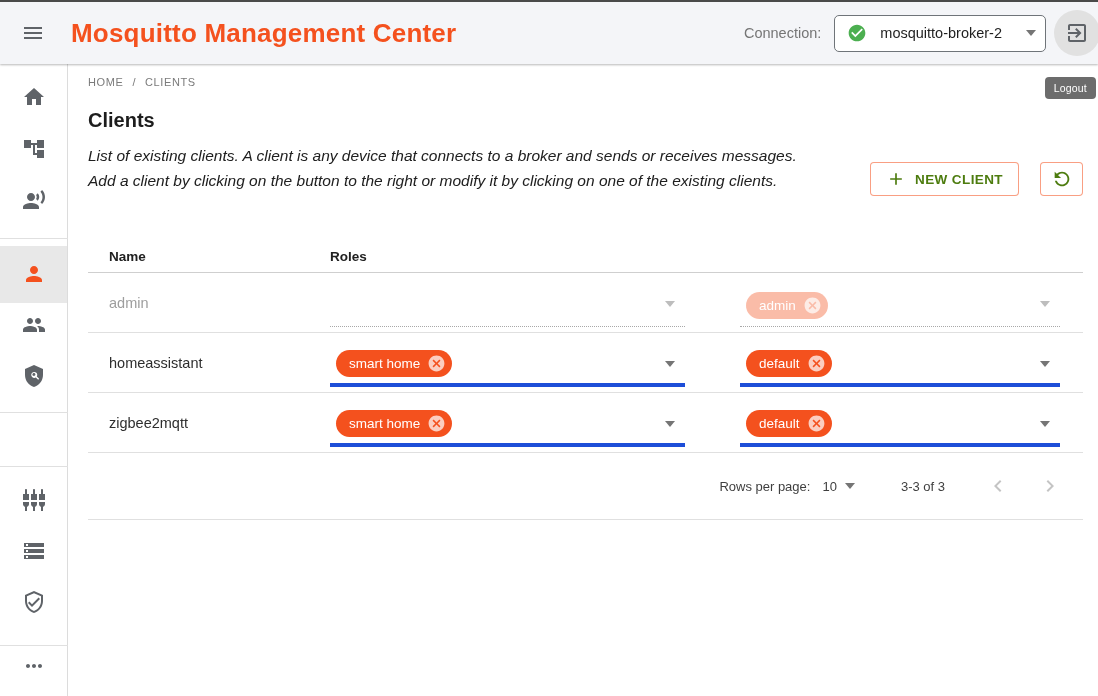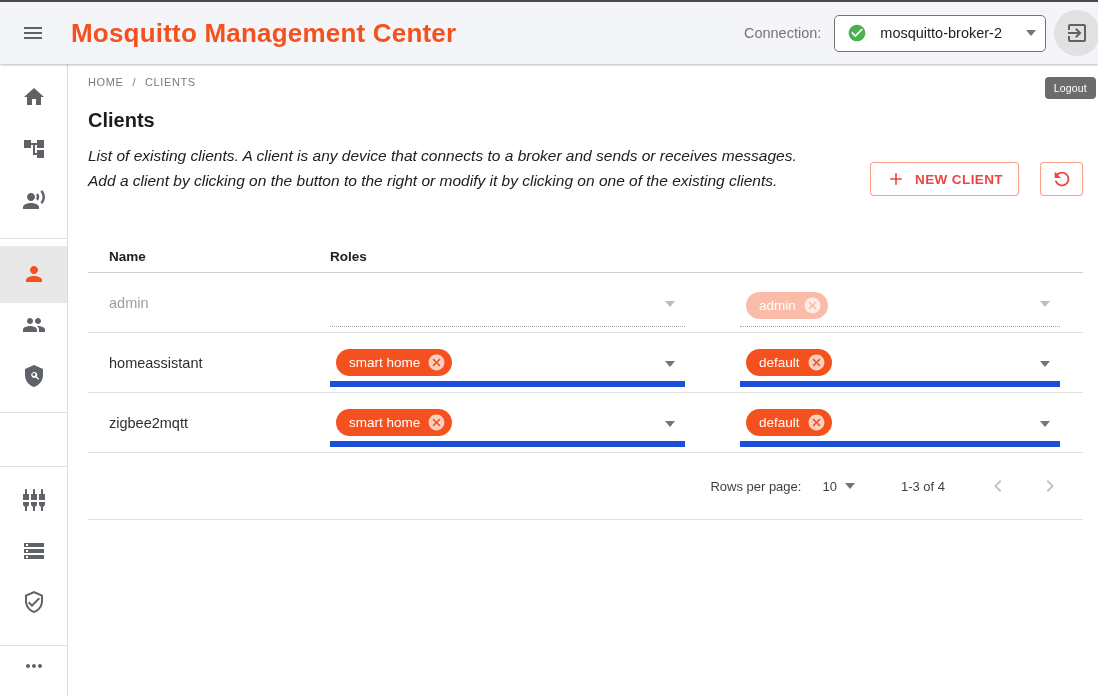--- a/index.html
+++ b/index.html
@@ -57,59 +57,59 @@
   
   .main { position:absolute; left:69px; top:64px; width:1029px; height:520px; background:#fff; }
   .breadcrumb { position:absolute; left:19px; top:12px; font-size:11px; letter-spacing:0.6px; color:#7b7b7b; display:flex; gap:9px; }
   .breadcrumb .crumb { cursor:pointer; }
   .page-title { position:absolute; left:19px; top:45px; font-size:20px; font-weight:bold; color:#1d1d1d; }
   .page-desc { position:absolute; left:19px; top:79px; width:735px; font-size:15.5px; line-height:25px; color:#202020;font-style:italic; }
   .actions { position:absolute; top:98px; right:15px; display:flex; gap:21px; }
   .btn-outlined {
     display:flex; align-items:center; justify-content:center; gap:9px;
     height:34px; border:1px solid rgba(244,81,30,0.55); border-radius:4px;
-    background:#fff; color:#ef4444; cursor:pointer;
+    background:#fff; color:#4d7c0f; cursor:pointer;
     font-family:"Liberation Sans", sans-serif; font-size:13.5px; font-weight:bold; letter-spacing:0.4px;
     padding:0 15px;
   }
   .btn-square { width:43px; padding:0; }
   .btn-outlined svg { flex:none; }
 
   
   .table { position:absolute; left:19px; top:176px; width:995px; }
   .t-header { display:grid; grid-template-columns:242px 410px 343px; height:33px; align-items:center; border-bottom:1px solid #cfcfcf; }
   .t-header .th { font-size:13.5px; font-weight:bold; color:#212121; }
   .th-name { padding-left:21px; }
   .t-row { display:grid; grid-template-columns:242px 410px 343px; height:60px; align-items:center; border-bottom:1px solid #e0e0e0; cursor:pointer; }
   .cell-name { padding-left:21px; font-size:14.5px; color:#2e2e2e; }
   .row-disabled .cell-name { color:#9e9e9e; }
   .select {
     position:relative; width:355px; height:42px; margin-top:6px;
     display:flex; align-items:center;
-    border-bottom:6px solid #1d4ed8; cursor:pointer;
+    border-bottom:4px solid #1d4ed8; cursor:pointer;
   }
   .select-roles { width:320px; }
   .select-disabled { border-bottom:1px dotted #a8a8a8; }
   .select .sel-caret { position:absolute; right:10px; top:16px; }
   .select-disabled .sel-caret { border-top-color:#bdbdbd; }
   .chip {
     display:inline-flex; align-items:center; margin-left:6px;
     height:27px; border-radius:16px; background:#f4511e;
     color:#fff; font-size:13.5px; padding:0 6px 0 13px; gap:7px;
   }
   .chip .chip-x { width:19px; height:19px; color:rgba(255,255,255,0.72); cursor:pointer; display:flex; }
   .chip-faded { opacity:0.38; }
 
   
   .t-pagination {
     height:67px; border-bottom:1px solid #e0e0e0;
     display:flex; align-items:center; justify-content:flex-end;
     font-size:13px; color:#3f3f3f; padding-right:16px;
   }
-  .rpp-label { margin-right:21px; }
+  .rpp-label { margin-right:12px; }
   .rpp-value { display:flex; align-items:center; gap:8px; cursor:pointer; margin-right:46px; }
   .range { margin-right:36px; }
   .page-btn { width:34px; height:34px; color:#c4c4c4; }
   .page-btn + .page-btn { margin-left:18px; }
 </style>
 </head>
 <body>
 
 <div class="topline"></div>
 
@@ -337,21 +337,21 @@
         </div>
       </div>
     </div>
 
     <div class="t-pagination">
       <span class="rpp-label">Rows per page:</span>
       <span class="rpp-value">
         <span>10</span>
         <span class="caret"></span>
       </span>
-      <span class="range">1-3 of 4</span>
+      <span class="range">3-3 of 3</span>
       <button class="icon-btn page-btn" disabled="">
         <span style="display:flex;">
           <svg width="24" height="24" viewBox="0 0 24 24" fill="currentColor">
               <path d="M15.41 7.41L14 6l-6 6 6 6 1.41-1.41L10.83 12z"></path>
             </svg>
         </span>
       </button>
       <button class="icon-btn page-btn" disabled="">
         <span style="display:flex;">
           <svg width="24" height="24" viewBox="0 0 24 24" fill="currentColor">

